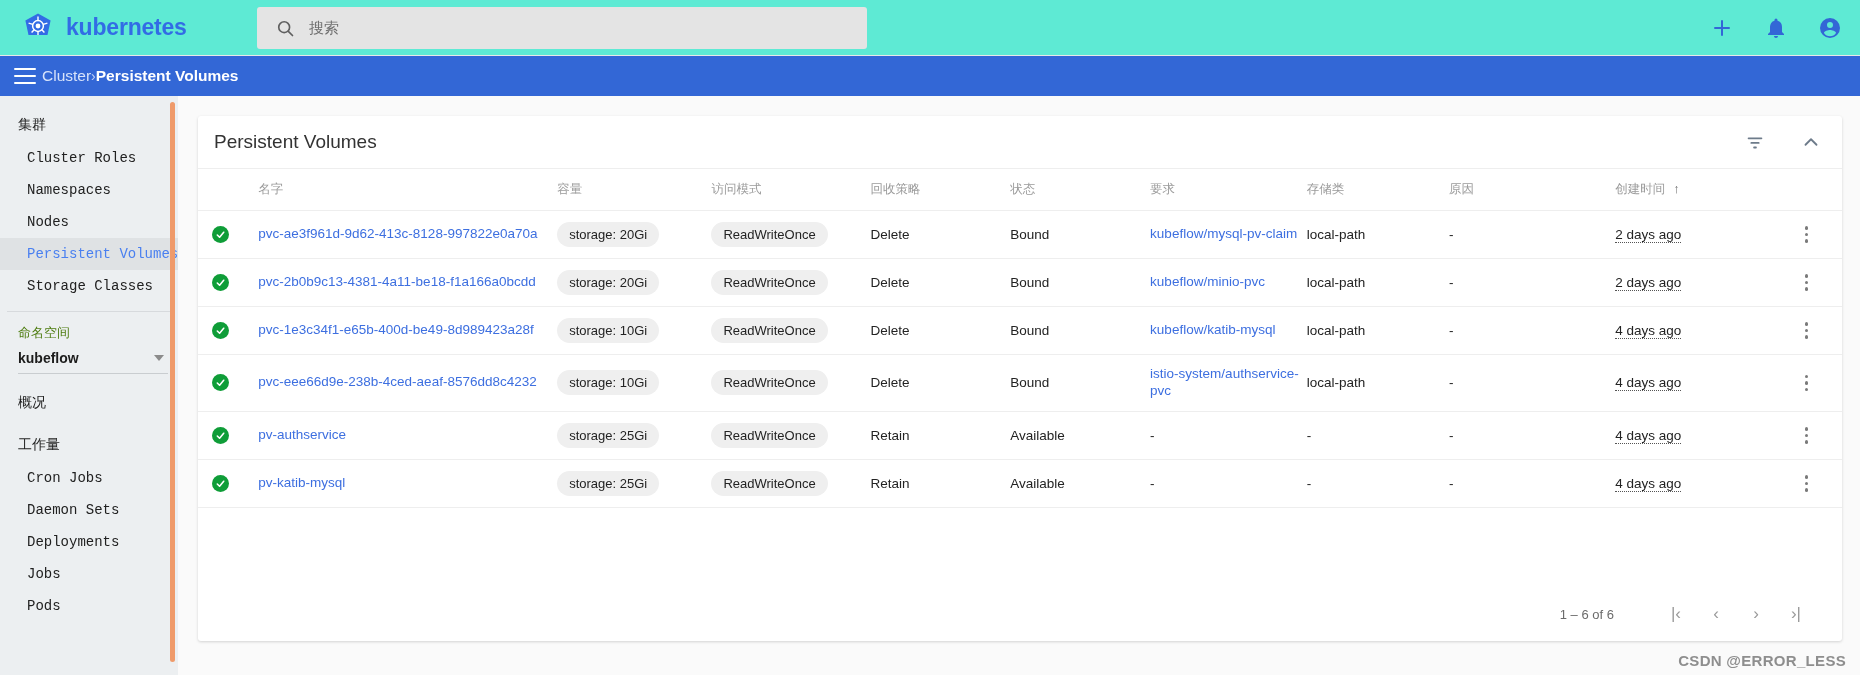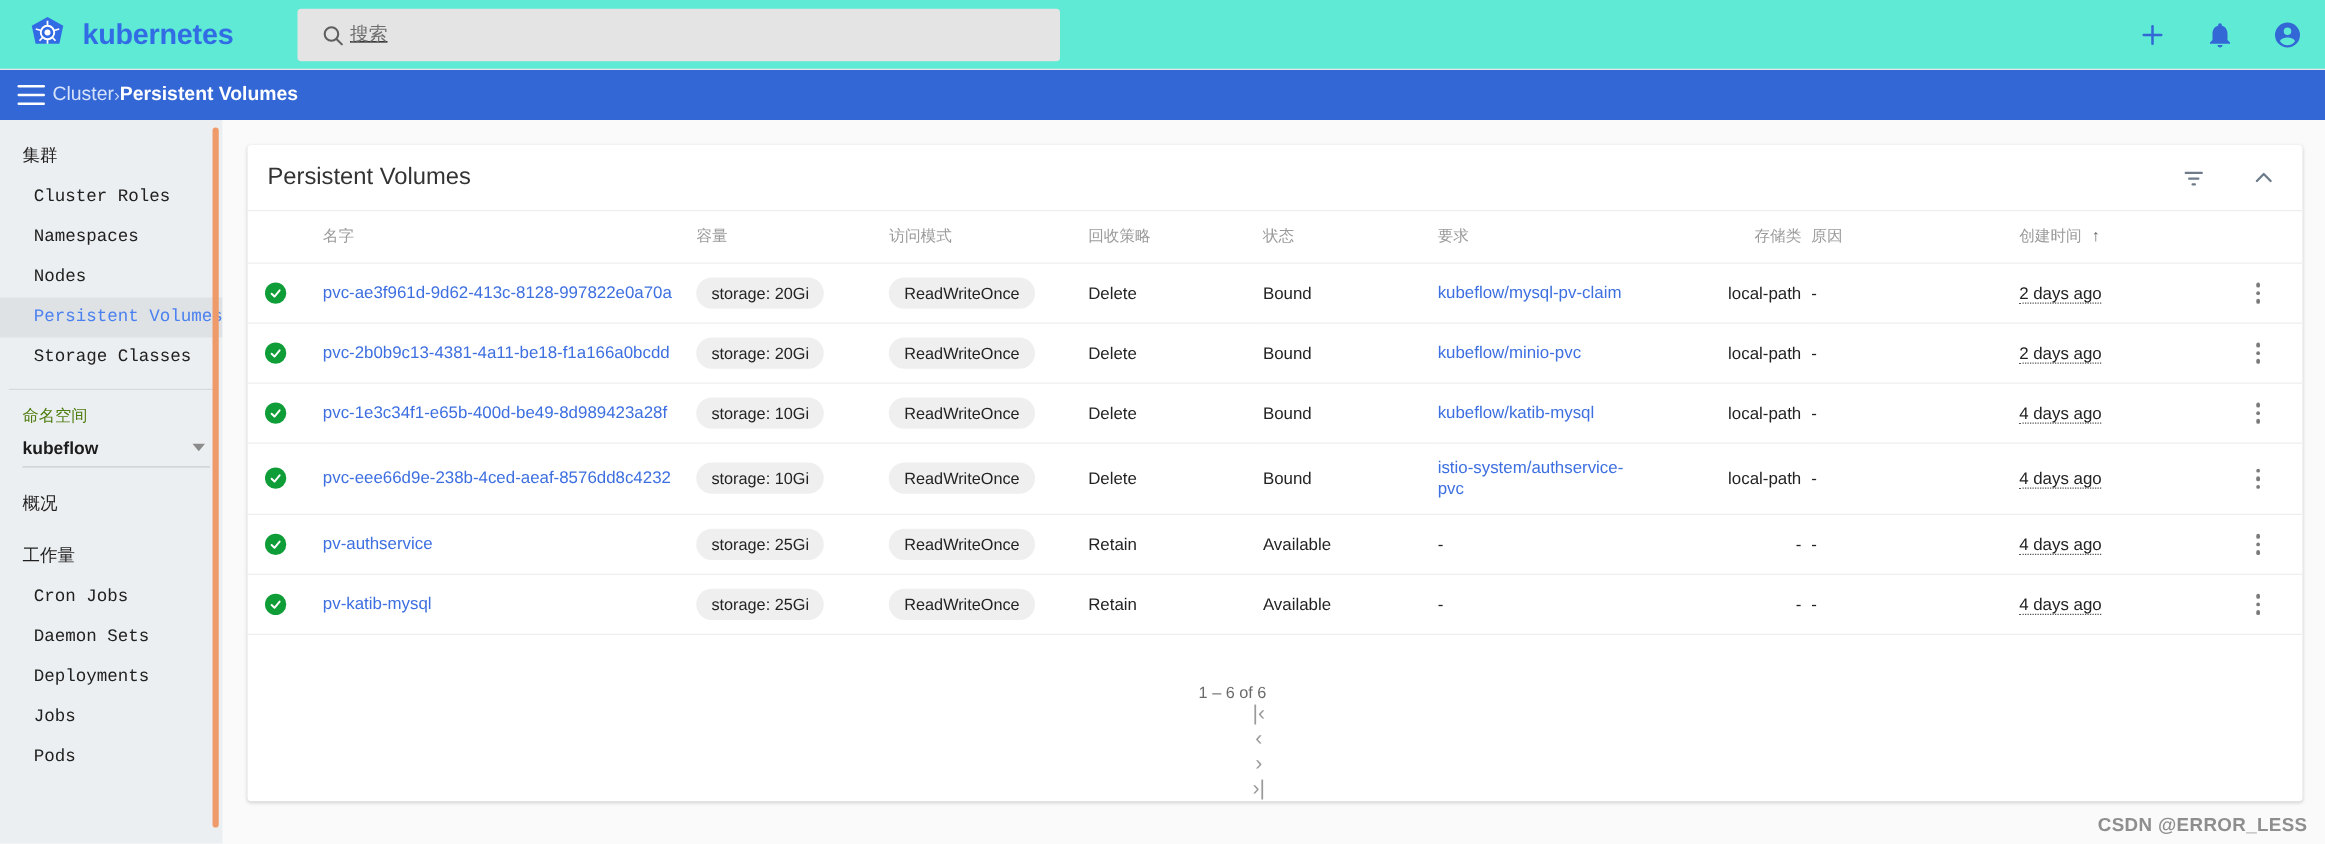--- a/index.html
+++ b/index.html
@@ -10,22 +10,22 @@
   }
   
   .topbar {
     height: 56px; background: #5eead4; display: flex; align-items: center;
     border-bottom: 1px solid #e8e8e8; position: relative;
   }
   .brand { display: flex; align-items: center; gap: 12px; padding-left: 22px; width: 238px; }
   .k8s-logo { width: 32px; height: 32px; flex: 0 0 32px; }
   .brand-name { font-size: 23px; font-weight: 700; color: #326ce5; letter-spacing: -.2px; }
   .searchbox {
-    width: 610px; height: 42px; background: #e4e4e4;
-    border-radius: 3px; display: flex; align-items: center; gap: 4px; padding: 0 18px; text-decoration: underline;
+    margin-left: 19px; width: 610px; height: 42px; background: #e4e4e4;
+    border-radius: 3px; display: flex; align-items: center; gap: 14px; padding: 0 18px;
   }
   .searchbox .mag { width: 20px; height: 20px; flex: 0 0 20px; }
   .search-input {
     border: none; outline: none; background: transparent; flex: 1;
     font-family: "Liberation Sans", sans-serif; font-size: 15px; color: #333;
   }
   .search-input::placeholder { color: #6f6f6f; }
   .top-actions { position: absolute; right: 18px; display: flex; align-items: center; gap: 30px; }
   .top-actions .ic { width: 24px; height: 24px; cursor: pointer; }
   
@@ -84,41 +84,41 @@
     font-size: 13.5px; color: #232323; padding: 11px 8px 11px 0;
     border-bottom: 1px solid #eee; vertical-align: middle;
   }
   .c-ico   { width: 50px; padding-left: 14px; }
   .c-name  { width: 248px; }
   .c-cap   { width: 128px; }
   .c-acc   { width: 132px; }
   .c-rec   { width: 116px; }
   .c-sta   { width: 116px; }
   .c-cla   { width: 130px; }
-  .c-sc    { width: 118px; text-align: right; }
+  .c-sc    { width: 118px; }
   .c-rea   { width: 138px; }
   .c-cre   { width: 136px; }
   .c-menu  { width: 52px; }
   .ok-dot {
     width: 17px; height: 17px; border-radius: 50%; background: #0f9d38;
     display: inline-flex; align-items: center; justify-content: center;
   }
   .ok-dot svg { width: 11px; height: 11px; }
   .lnk { color: #3d6fe0; cursor: pointer; word-break: break-all; line-height: 1.25; }
   .chip {
     display: inline-block; background: #efefef; border-radius: 13px;
     padding: 5px 12px; font-size: 13px; color: #232323; white-space: nowrap;
   }
   .age { border-bottom: 1px dotted #555; cursor: default; }
   .kebab { display: flex; flex-direction: column; gap: 3px; align-items: center; cursor: pointer; }
   .kebab i { width: 3.5px; height: 3.5px; background: #7a7a7a; border-radius: 50%; display: block; }
   .sort-arrow { margin-left: 8px; font-size: 13px; color: #6d6d6d; }
   .pager {
     margin-top: auto; height: 54px; display: flex; align-items: center;
-    justify-content: flex-end; gap: 0; padding-right: 26px; flex-direction: column;
+    justify-content: flex-end; gap: 0; padding-right: 26px;
   }
   .pg-range { font-size: 13px; color: #6b6b6b; margin-right: 42px; }
   .pg-btn { width: 40px; text-align: center; font-size: 17px; color: #9a9a9a; cursor: pointer; }
   .watermark {
     position: absolute; right: 14px; bottom: 6px; font-size: 15px;
     color: #8e8e8e; font-weight: 700; letter-spacing: .3px;
   }
 </style>
 </head>
 <body>

